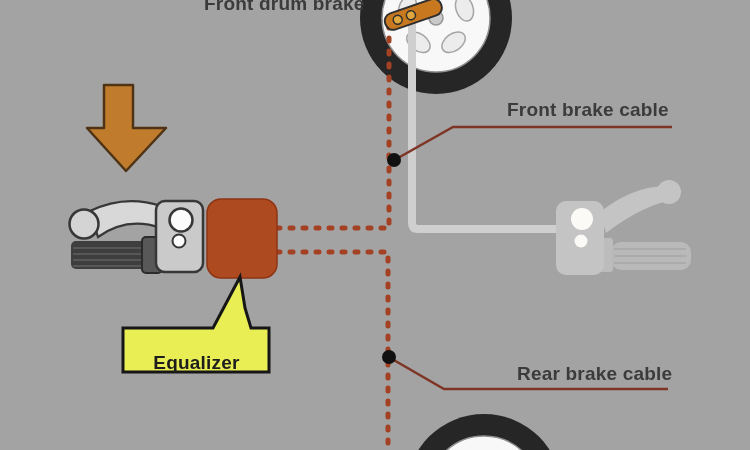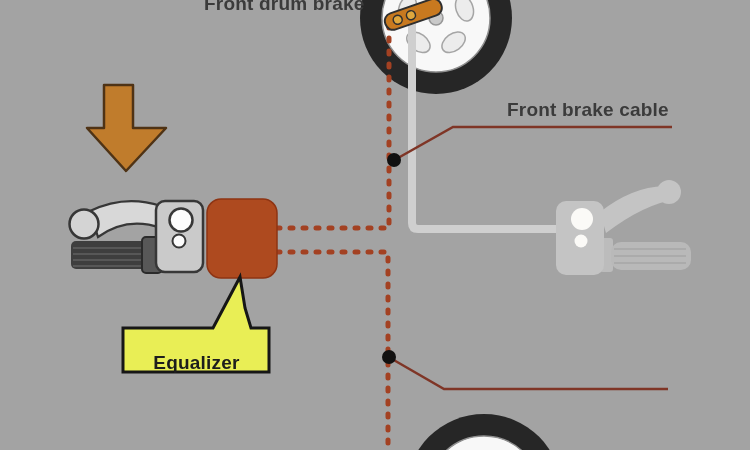--- a/index.html
+++ b/index.html
@@ -105,15 +105,16 @@
     <path d="M392,359 L444,389 L668,389" fill="none" stroke="#7f3526" stroke-width="2.5"></path>
     <circle cx="394" cy="160" r="7" fill="#111111"></circle>
     <circle cx="389" cy="357" r="7" fill="#111111"></circle>
   </svg>
 
   <div class="lbl lbl-front-drum">Front drum brake</div>
 
 
   <div class="lbl lbl-front-cable">Front brake cable</div>
 
+  <div class="lbl lbl-rear-cable">Rear brake cable</div>
 
   <div class="lbl lbl-equalizer">Equalizer</div>
 </div>
 
 </body></html>

